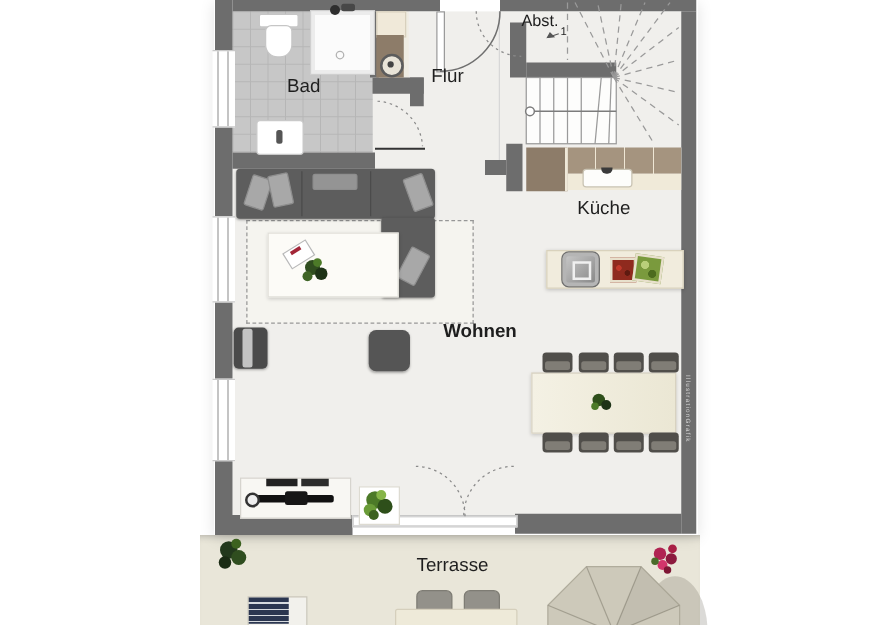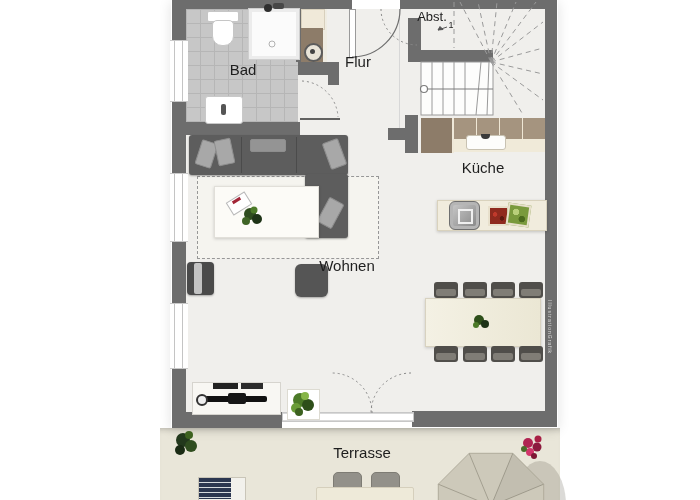--- a/index.html
+++ b/index.html
@@ -254,18 +254,18 @@
         <circle cx="538" cy="439" r="3.5" fill="#a81f45"></circle>
       <circle cx="524" cy="449" r="3" fill="#4a6b2a"></circle>
         <circle cx="534" cy="456" r="3" fill="#7e1634"></circle>
     </g>
   </svg>
 
   <div class="label" style="left:243px;top:69px;">Bad</div>
   <div class="label" style="left:358px;top:61px;">Flur</div>
   <div class="label" style="left:432px;top:16px;font-size:13px;">Abst.</div>
   <div class="label" style="left:483px;top:167px;">Küche</div>
-  <div class="label" style="left:347px;top:265px;">Wohnen</div>
+  <div class="label" style="left:384px;top:265px;font-weight:bold;">Wohnen</div>
   <div class="label" style="left:362px;top:452px;">Terrasse</div>
   <div class="label" style="left:451px;top:25px;font-size:9px;">1</div>
 
   <div class="watermark" style="left:547px;top:300px;height:100px;">IllustrationGrafik</div>
 </div>
 
 </body></html>

